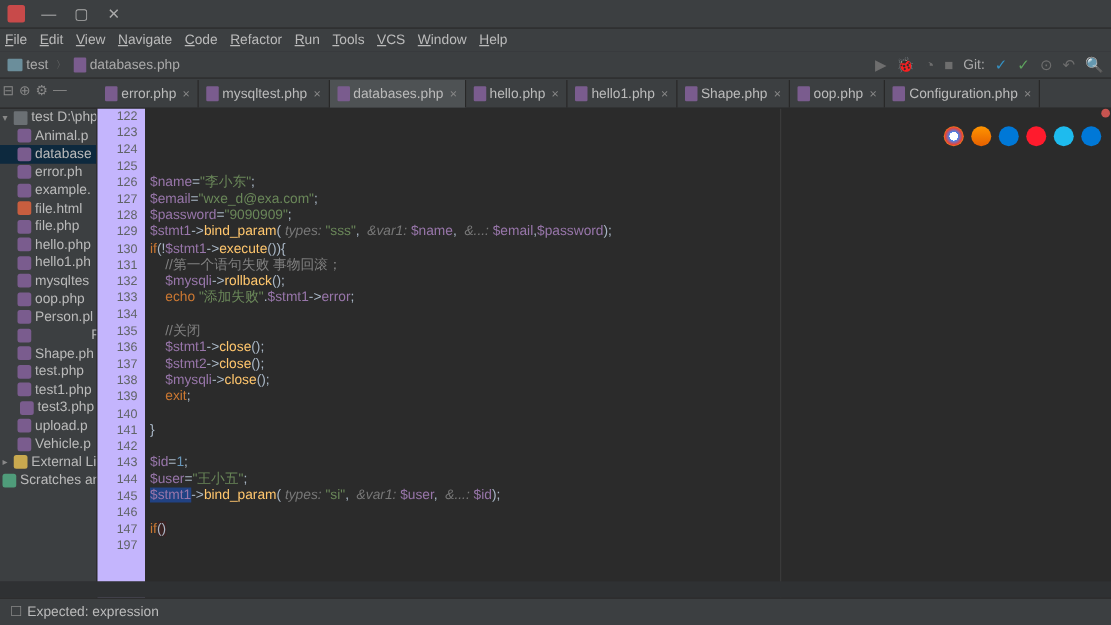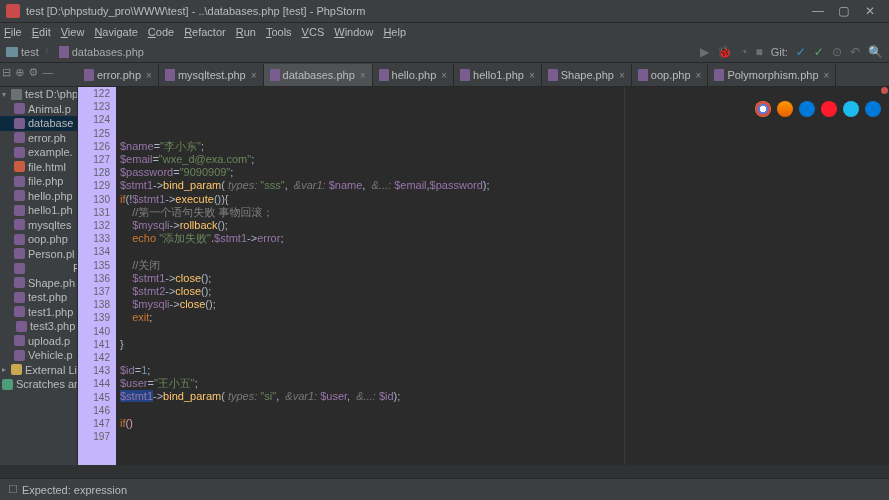--- a/index.html
+++ b/index.html
@@ -59,21 +59,20 @@
 .status { position:absolute; bottom:0; left:0; right:0; height:22px; background:#3c3f41; display:flex; align-items:center; padding:0 8px; font-size:11px; color:#bbb; border-top:1px solid #282828; }
 .status .sright { margin-left:auto; display:flex; gap:14px; align-items:center; }
 .prevbar { position:absolute; bottom:22px; left:0; right:0; height:13px; background:#2f3133; }
 .errdot { position:absolute; top:0; right:1px; width:7px; height:7px; background:#c75450; border-radius:50%; }
 </style>
 </head>
 <body>
 
 <div class="titlebar">
   <div class="icon"></div>
-  <div class="title">test [D:\phpstudy_pro\WWW\test] - ..\databases.php [test] - PhpStorm</div>
   <div class="wbtn">—</div>
   <div class="wbtn">▢</div>
   <div class="wbtn">✕</div>
 </div>
 
 <div class="menubar" id="menubar">
     <span><u>F</u>ile</span>
     <span><u>E</u>dit</span>
     <span><u>V</u>iew</span>
     <span><u>N</u>avigate</span>
@@ -149,21 +148,21 @@
       <span>Shape.php</span>
       <span class="close">×</span>
     </div>
     <div class="tab">
       <div class="ticon2"></div>
       <span>oop.php</span>
       <span class="close">×</span>
     </div>
     <div class="tab">
       <div class="ticon2"></div>
-      <span>Polymorphism.php</span>
+      <span>Configuration.php</span>
       <span class="close">×</span>
     </div>
   </div>
 
 <div class="main">
   <div class="sidebar" id="sidebar">
       <div class="sitem" style="padding-left: 2px;">
         <span class="tree-arrow">▾</span>
         <div class="sicon folder"></div>
         <span>test D:\php</span>

